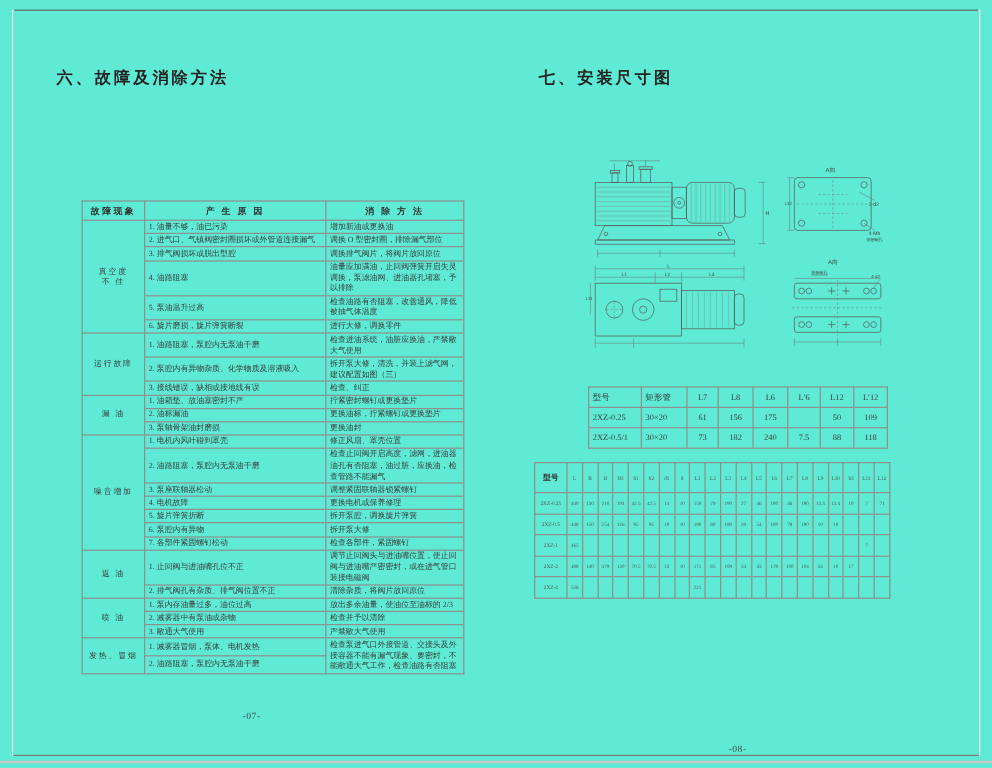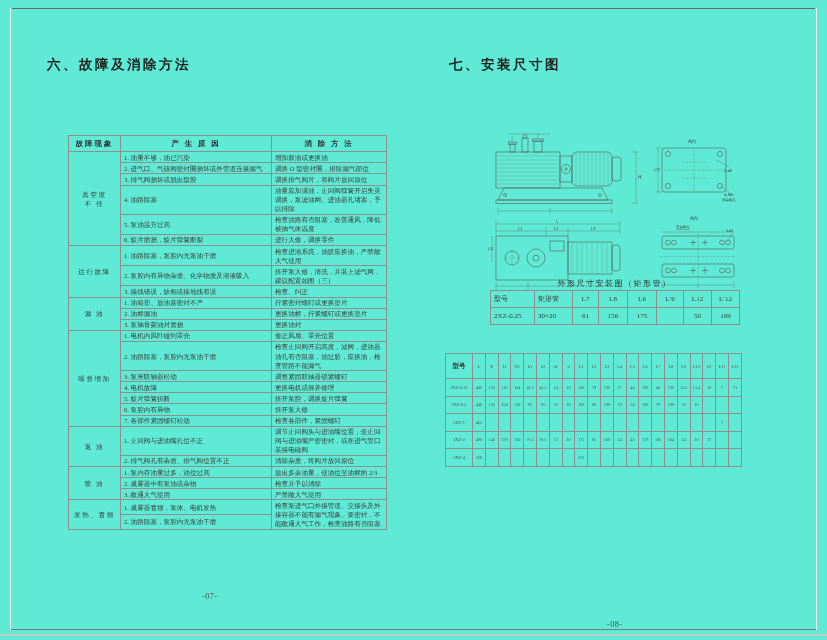--- a/index.html
+++ b/index.html
@@ -10,21 +10,21 @@
   .scan-bottom{left:10px;right:10px;top:629px;height:1px;background:#7a7a7a;}
   .scan-bottom2{left:0;right:0;top:634px;height:2px;background:#c9c9c9;}
   .scan-side{top:8px;height:622px;width:1px;background:#ececec;position:absolute;}
   .side-l{left:10px;} .side-r{left:816px;}
 
   .title{position:absolute;margin:0;font-family:"Liberation Sans","DejaVu Sans",sans-serif;
          font-weight:bold;font-size:13.5px;letter-spacing:2.5px;color:#222;}
   #left-title{left:47px;top:56px;}
   #right-title{left:449px;top:56px;text-align:center;}
 
-  table{position:absolute;border-collapse:collapse;table-layout:fixed;}
+  table{position:absolute;border-collapse:collapse;table-layout:fixed;margin-top:32px;}
   td,th{border:0.8px solid #8f8f8f;overflow:hidden;}
 
   
   #fault-table{left:68px;top:135px;width:318px;font-size:6.6px;line-height:1.38;}
   #fault-table th{font-size:7.4px;font-weight:bold;letter-spacing:2px;padding:2.5px 0;text-align:center;color:#2e2e2e;}
   #fault-table td{padding:0.5px 3px;vertical-align:middle;}
   #fault-table .group-label{text-align:center;letter-spacing:1.5px;white-space:pre-line;}
 
   
   .caption{position:absolute;font-size:8px;letter-spacing:1.5px;color:#333;text-align:center;}
@@ -338,21 +338,20 @@
       <line class="dash" x1="44" y1="21" x2="44" y2="68"></line>
         <line class="dash" x1="6" y1="44.5" x2="82" y2="44.5"></line>
       <line class="dim" x1="74" y1="28" x2="79" y2="21"></line>
       <line class="dim" x1="8" y1="73" x2="80" y2="73"></line>
       <line class="dim" x1="8" y1="70" x2="8" y2="76"></line>
         <line class="dim" x1="44" y1="70" x2="44" y2="76"></line>
         <line class="dim" x1="80" y1="70" x2="80" y2="76"></line>
     </svg>
   </div>
 
-  <div class="caption" id="rect-caption">外形尺寸安装图（矩形管）</div>
 
   <table id="rect-table">
     <colgroup>
       <col style="width:44px">
         <col style="width:38px">
         <col style="width:26px">
         <col style="width:29px">
       <col style="width:29px">
         <col style="width:27px">
         <col style="width:28px">
@@ -371,20 +370,30 @@
         </tr>
         <tr>
           <td>2XZ-0.25</td>
           <td>30×20</td>
           <td>61</td>
           <td>156</td>
           <td>175</td>
           <td></td>
           <td>50</td>
           <td>109</td>
+        </tr>
+        <tr>
+          <td>2XZ-0.5/1</td>
+          <td>30×20</td>
+          <td>73</td>
+          <td>182</td>
+          <td>240</td>
+          <td>7.5</td>
+          <td>88</td>
+          <td>118</td>
         </tr>
       </tbody>
   </table>
 
   <table id="base-table">
     <colgroup id="base-cols">
         <col style="width: 27px;">
         <col>
         <col>
         <col>

